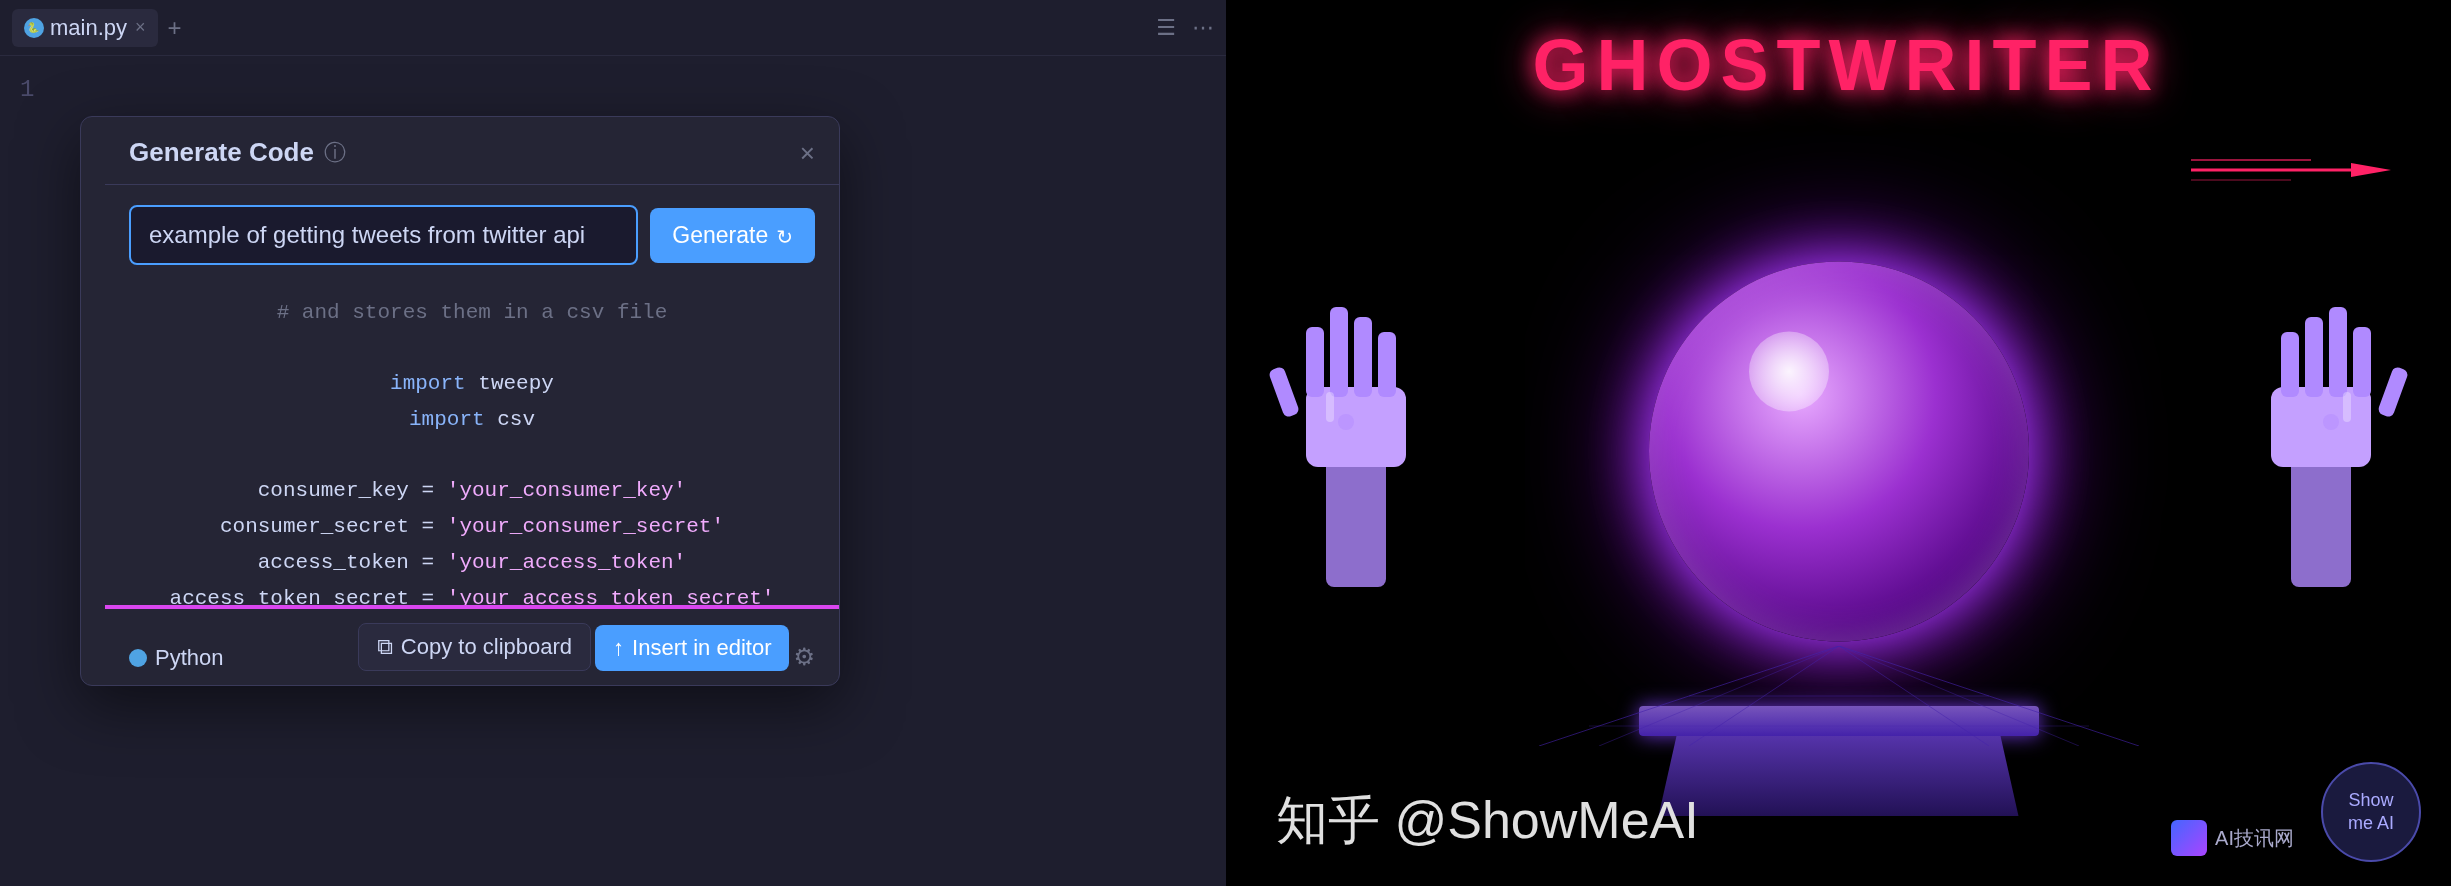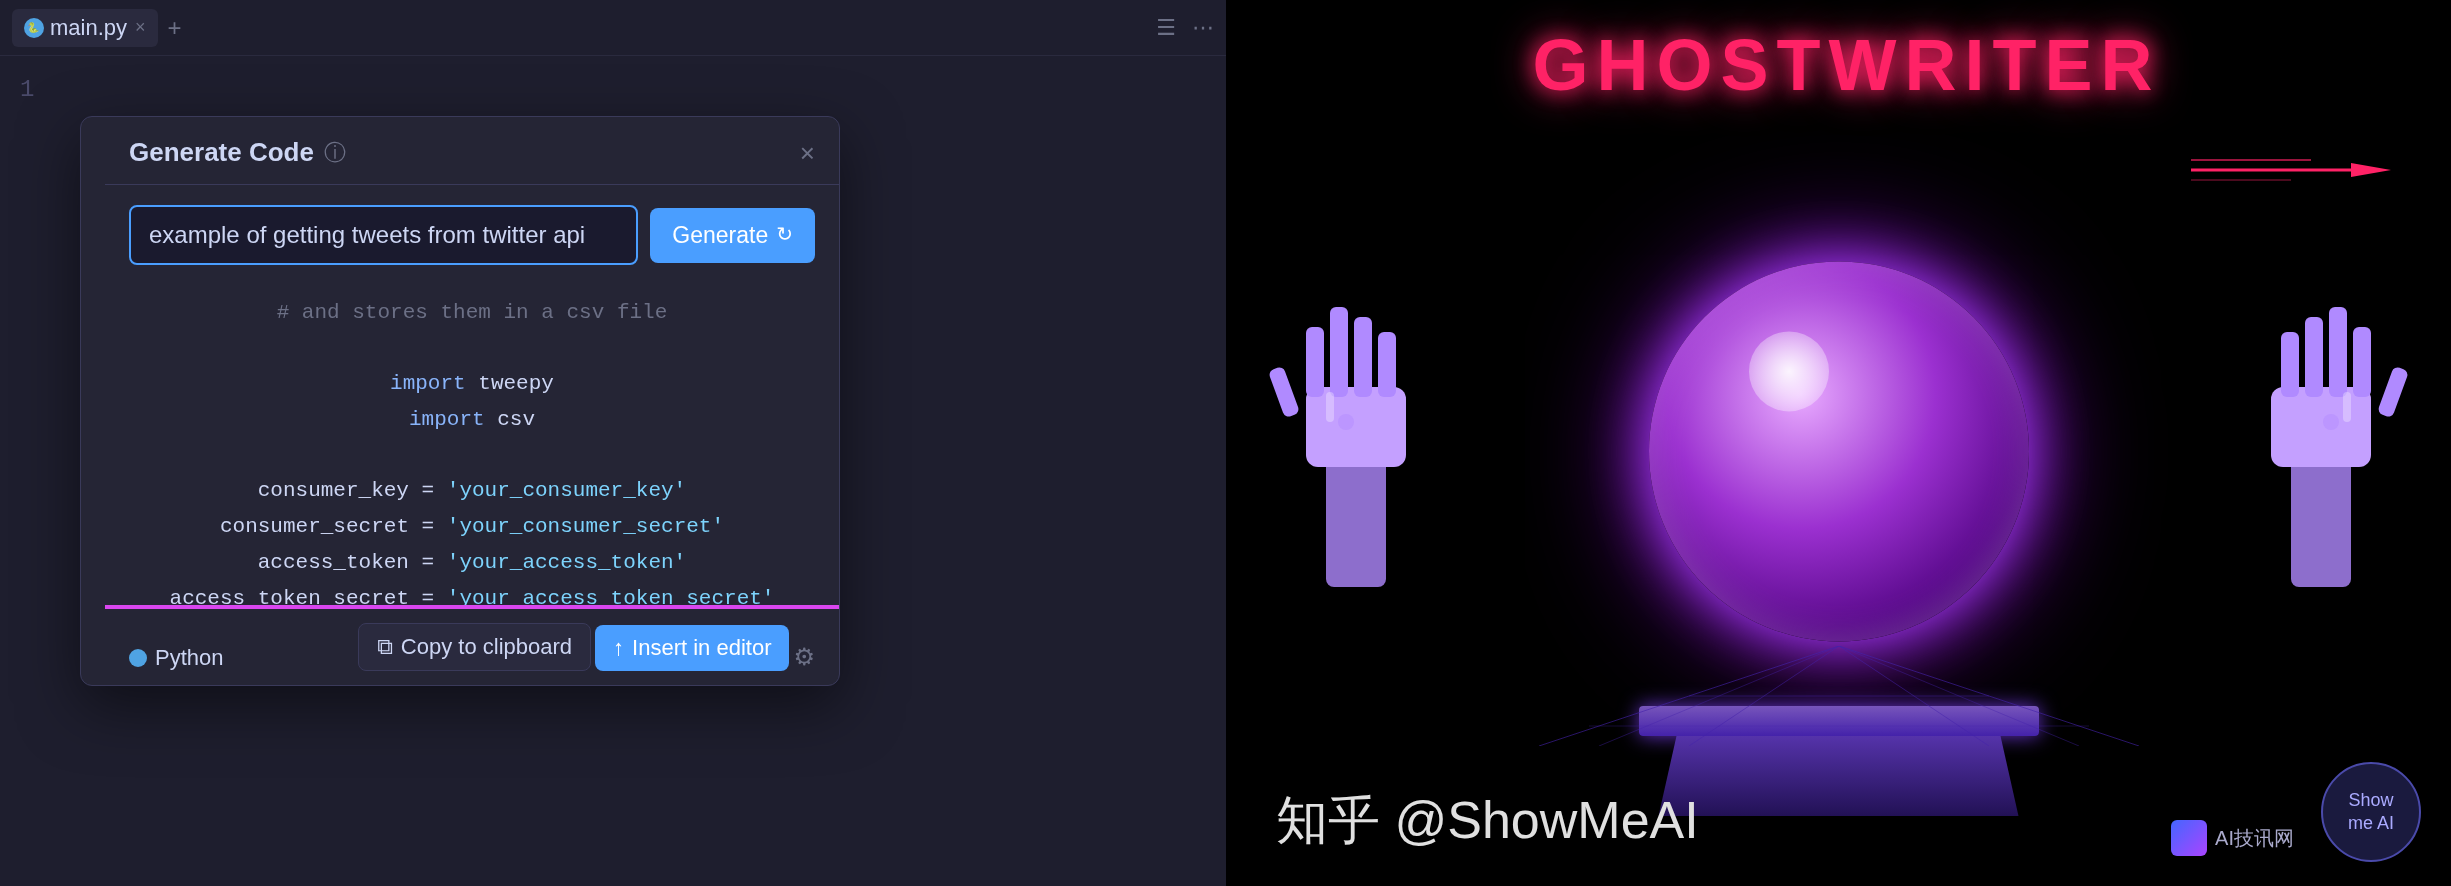--- a/index.html
+++ b/index.html
@@ -170,21 +170,21 @@
 
     .modal-generate-btn {
       background: #4a9eff;
       color: white;
       border: none;
       border-radius: 8px;
       padding: 14px 22px;
       font-size: 23px;
       cursor: pointer;
       display: flex;
-      align-items: flex-start;
+      align-items: flex-end;
       gap: 8px;
       white-space: nowrap;
     }
 
     .spin-icon {
       font-size: 20px;
       display: inline-block;
     }
 
     
@@ -194,21 +194,21 @@
       font-size: 21px;
       line-height: 1.7;
       overflow-y: auto;
       max-height: 320px;
       background: #252535;
       text-align: center;
     }
 
     .code-comment { color: #6c7086; }
     .code-keyword { color: #89b4fa; }
-    .code-string { color: #7dd3fc; }
+    .code-string { color: #f0abfc; }
     .code-plain { color: #cdd6f4; }
 
     
     .modal-footer {
       display: flex;
       align-items: flex-end;
       padding: 14px 24px;
       border-top: 4px solid #d946ef;
       gap: 4px;
     }

